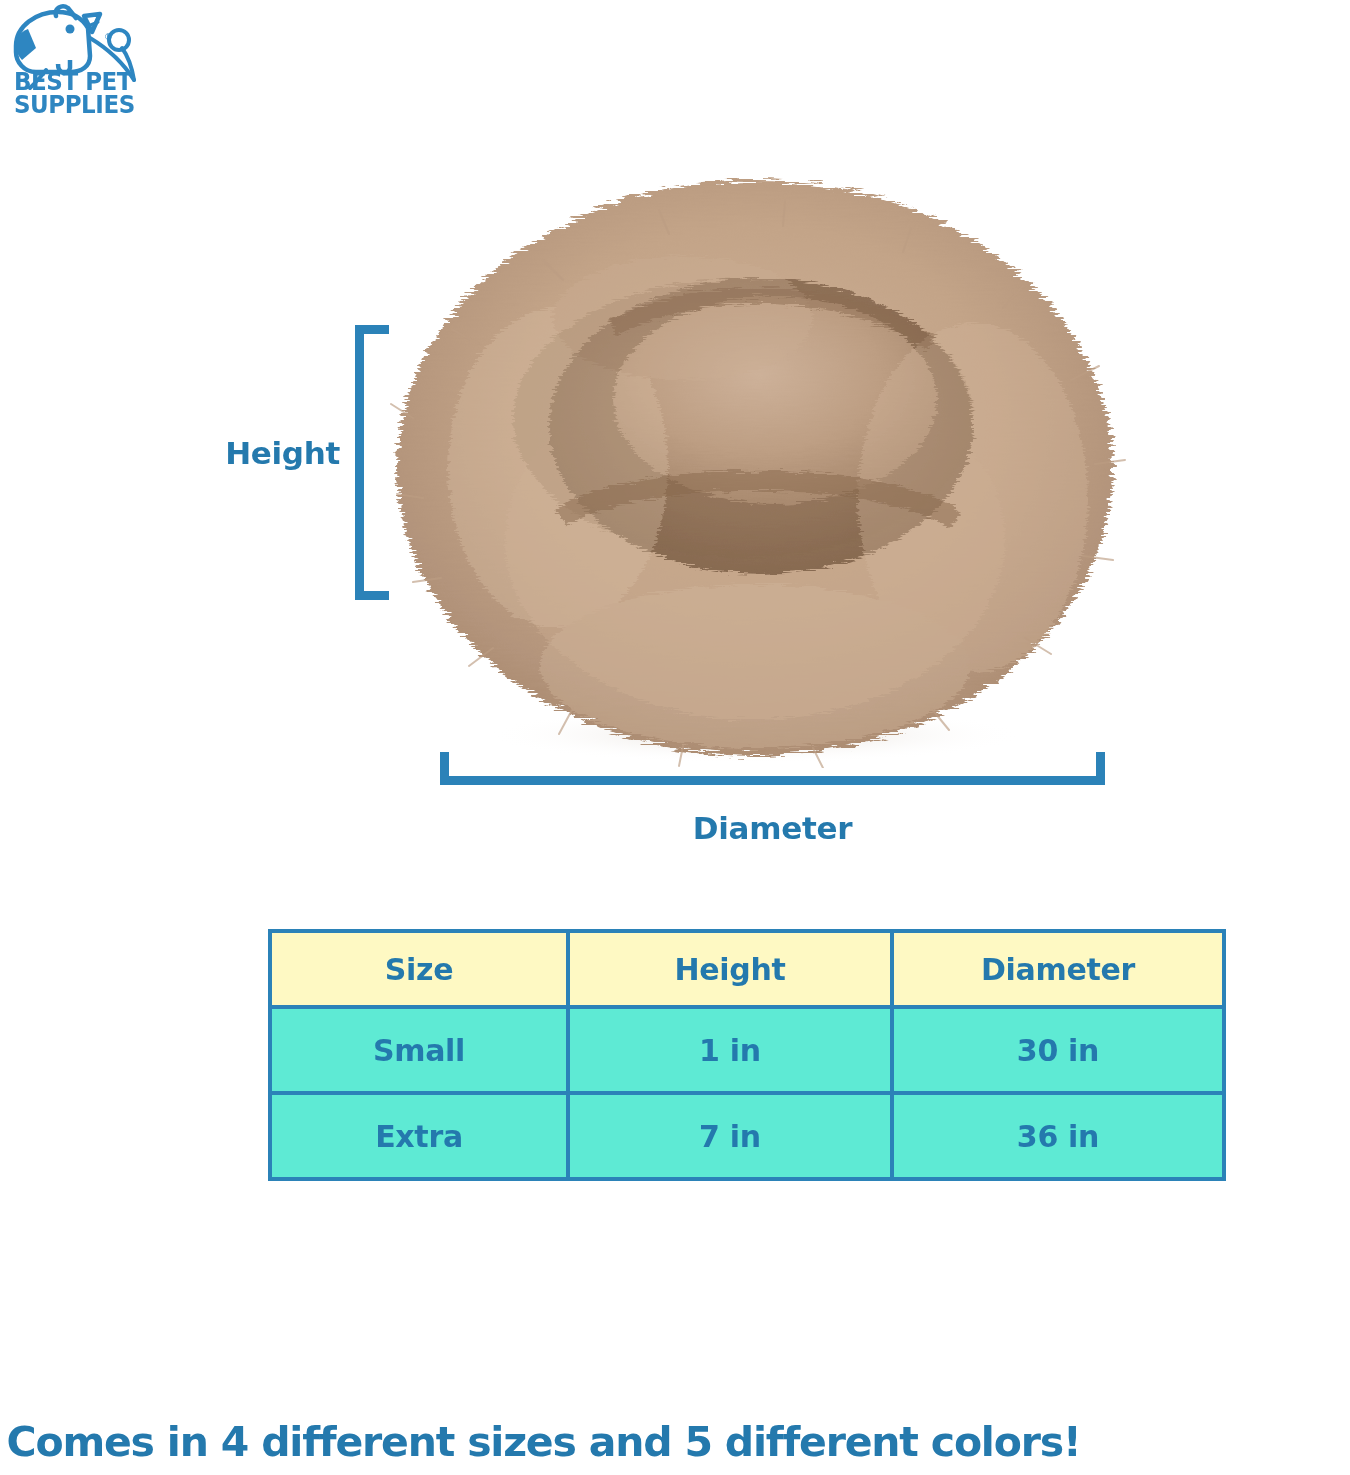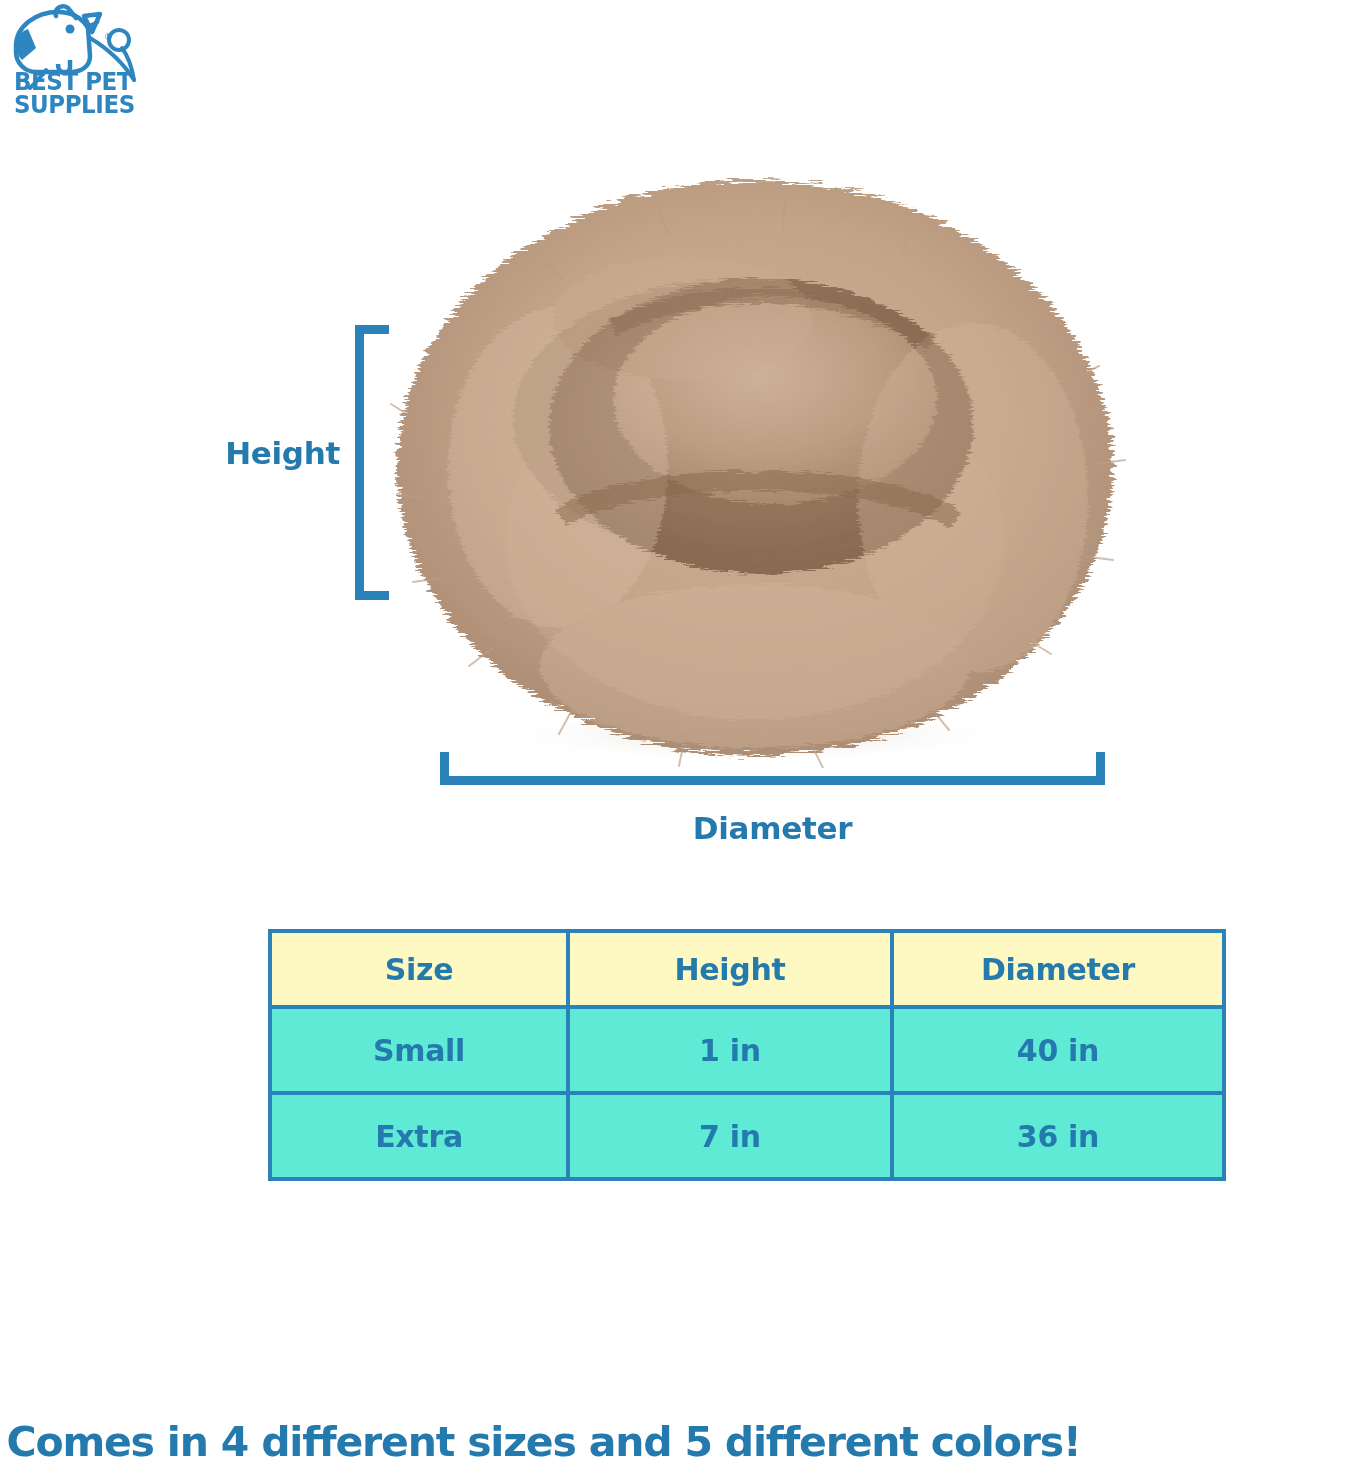--- a/index.html
+++ b/index.html
@@ -296,21 +296,21 @@
     <tr>
       <th>Size</th>
       <th>Height</th>
       <th>Diameter</th>
     </tr>
   </thead>
   <tbody>
     <tr>
       <td>Small</td>
       <td>1 in</td>
-      <td>40 in</td>
+      <td>30 in</td>
     </tr>
     <tr>
       <td>Extra</td>
       <td>7 in</td>
       <td>36 in</td>
     </tr>
   </tbody>
 </table>
 
 <div id="footer-tagline">Comes in 4 different sizes and 5 different colors!</div>

